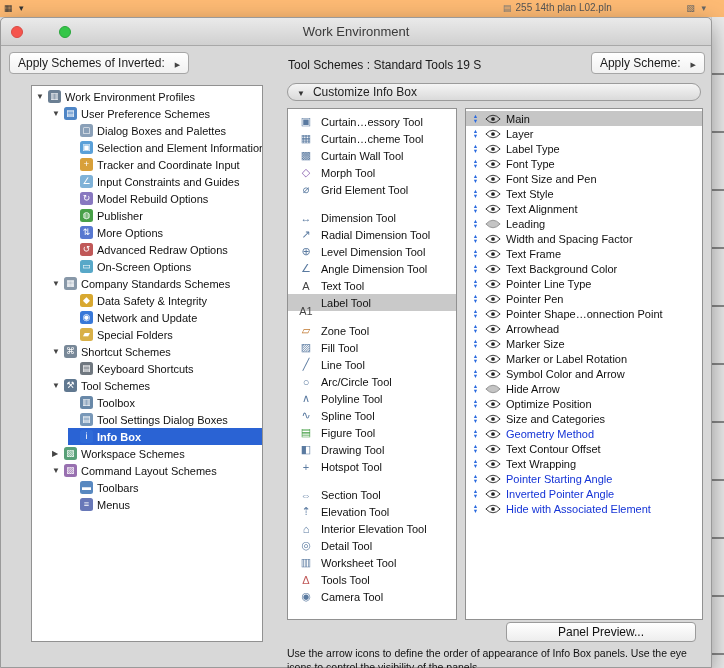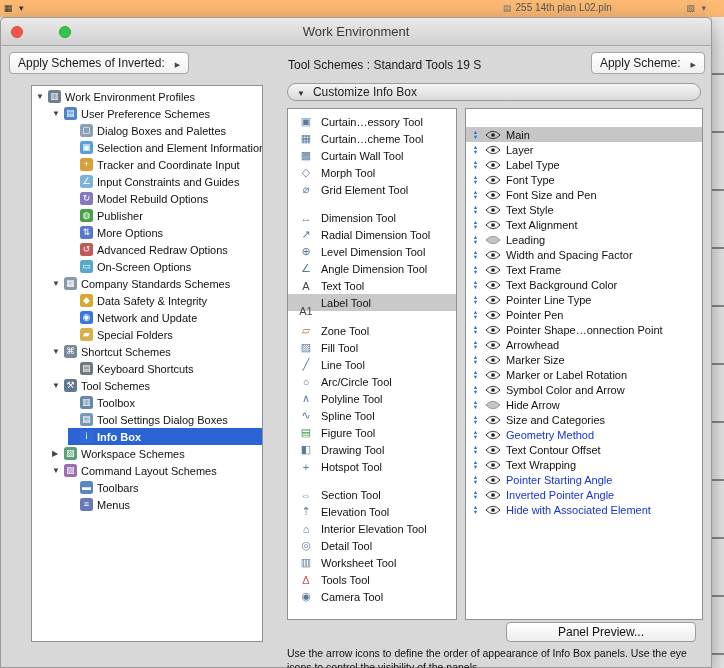--- a/index.html
+++ b/index.html
@@ -61,21 +61,21 @@
   .tools-panel{position:absolute;left:286px;top:90px;width:170px;height:512px;background:#fff;
     border:1px solid #919191;box-sizing:border-box;overflow:hidden;padding-top:4px;}
   .tool-row{display:flex;align-items:center;height:17px;padding-left:10px;white-space:nowrap;}
   .wicon{width:16px;flex:none;text-align:center;font-size:11px;}
   .wlabel{font-size:11px;color:#111;margin-left:7px;}
   .tool-row.sel{background:#c9c9c9;}
   .tool-sep{height:11px;}
 
   
   .panels-panel{position:absolute;left:464px;top:90px;width:238px;height:512px;background:#fff;
-    border:1px solid #919191;box-sizing:border-box;overflow:hidden;padding-top:18px;}
+    border:1px solid #919191;box-sizing:border-box;overflow:hidden;padding-top:2px;}
   .panel-row{display:flex;align-items:center;height:15px;padding-left:5px;gap:5px;white-space:nowrap;}
   .panel-row.sel{background:#c6c6c6;}
   .ud{display:flex;flex-direction:column;align-items:center;width:9px;flex:none;}
   .ud .u::before{content:"▲";}
   .ud .d::before{content:"▼";}
   .ud span{font-size:5.5px;line-height:4.5px;color:#2a6adf;}
   .eye{flex:none;display:block;}
   .eye .lid{fill:none;stroke:#222;stroke-width:1;}
   .eye .pupil{fill:#222;}
   .eye.closed .lid{fill:#c4c4c4;stroke:#8f8f8f;}
@@ -590,20 +590,31 @@
   </div>
         <div class="panel-row">
     <span class="ud">
             <span class="u"></span>
             <span class="d"></span>
           </span>
     <svg class="eye" width="16" height="10" viewBox="0 0 18 10">
       <path class="lid" d="M1,5 Q9,-3.5 17,5 Q9,13.5 1,5 Z"></path>
       <circle class="pupil" cx="9" cy="5" r="2.1"></circle>
     </svg>
+    <span class="plabel">Optimize Position</span>
+  </div>
+        <div class="panel-row">
+    <span class="ud">
+            <span class="u"></span>
+            <span class="d"></span>
+          </span>
+    <svg class="eye" width="16" height="10" viewBox="0 0 18 10">
+      <path class="lid" d="M1,5 Q9,-3.5 17,5 Q9,13.5 1,5 Z"></path>
+      <circle class="pupil" cx="9" cy="5" r="2.1"></circle>
+    </svg>
     <span class="plabel">Size and Categories</span>
   </div>
         <div class="panel-row">
     <span class="ud">
             <span class="u"></span>
             <span class="d"></span>
           </span>
     <svg class="eye" width="16" height="10" viewBox="0 0 18 10">
       <path class="lid" d="M1,5 Q9,-3.5 17,5 Q9,13.5 1,5 Z"></path>
       <circle class="pupil" cx="9" cy="5" r="2.1"></circle>

